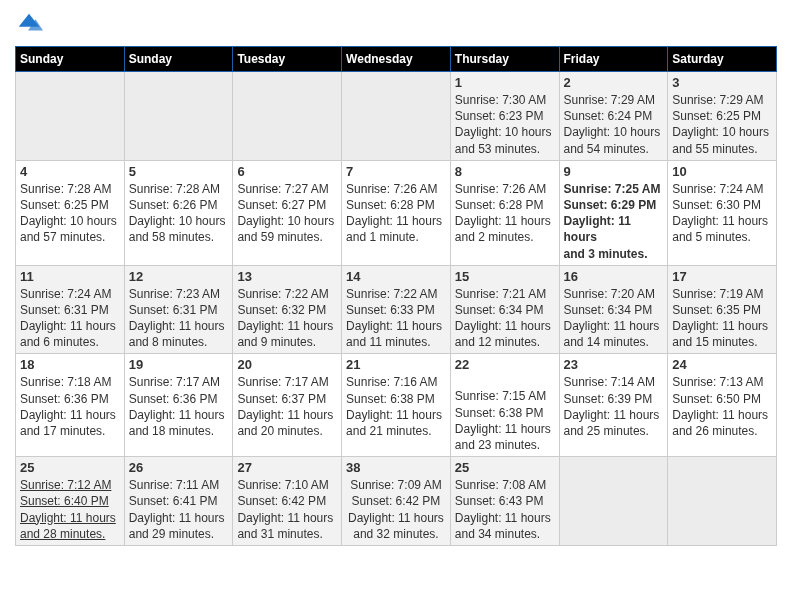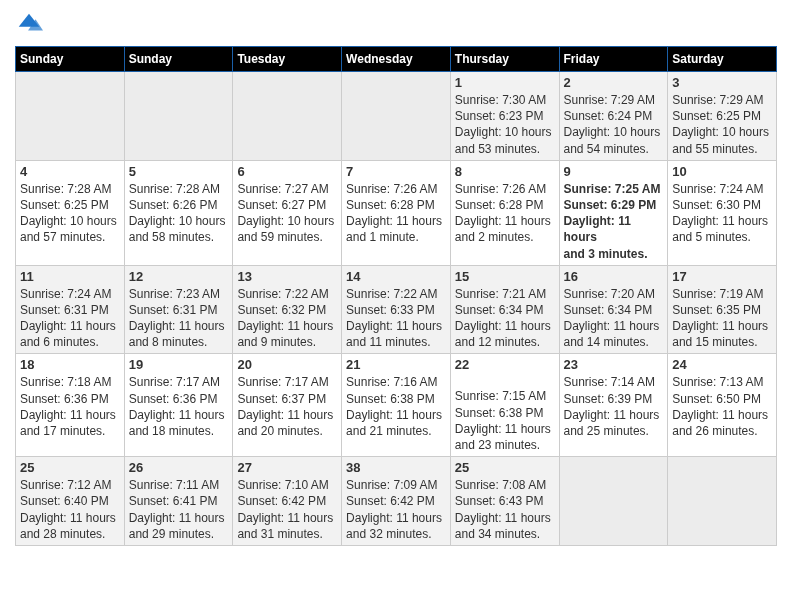--- a/index.html
+++ b/index.html
@@ -303,42 +303,42 @@
             <span class="day-number">24</span>
             <div class="day-info" style="white-space: pre-line;">Sunrise: 7:13 AM
 Sunset: 6:50 PM
 Daylight: 11 hours
 and 26 minutes.</div>
           </td>
         </tr>
         <tr class="row-shaded">
           <td>
             <span class="day-number">25</span>
-            <div class="day-info" style="white-space: pre-line;">Sunrise: 7:12 AM
+            <div class="day-info" style="white-space: pre-line; text-decoration: underline;">Sunrise: 7:12 AM
 Sunset: 6:40 PM
 Daylight: 11 hours
 and 28 minutes.</div>
           </td>
           <td>
             <span class="day-number">26</span>
             <div class="day-info" style="white-space: pre-line;">Sunrise: 7:11 AM
 Sunset: 6:41 PM
 Daylight: 11 hours
 and 29 minutes.</div>
           </td>
           <td>
             <span class="day-number">27</span>
             <div class="day-info" style="white-space: pre-line;">Sunrise: 7:10 AM
 Sunset: 6:42 PM
 Daylight: 11 hours
 and 31 minutes.</div>
           </td>
           <td>
             <span class="day-number">38</span>
-            <div class="day-info" style="white-space: pre-line;">Sunrise: 7:09 AM
+            <div class="day-info" style="white-space: pre-line; text-align: center;">Sunrise: 7:09 AM
 Sunset: 6:42 PM
 Daylight: 11 hours
 and 32 minutes.</div>
           </td>
           <td>
             <span class="day-number">25</span>
             <div class="day-info" style="white-space: pre-line;">Sunrise: 7:08 AM
 Sunset: 6:43 PM
 Daylight: 11 hours
 and 34 minutes.</div>

